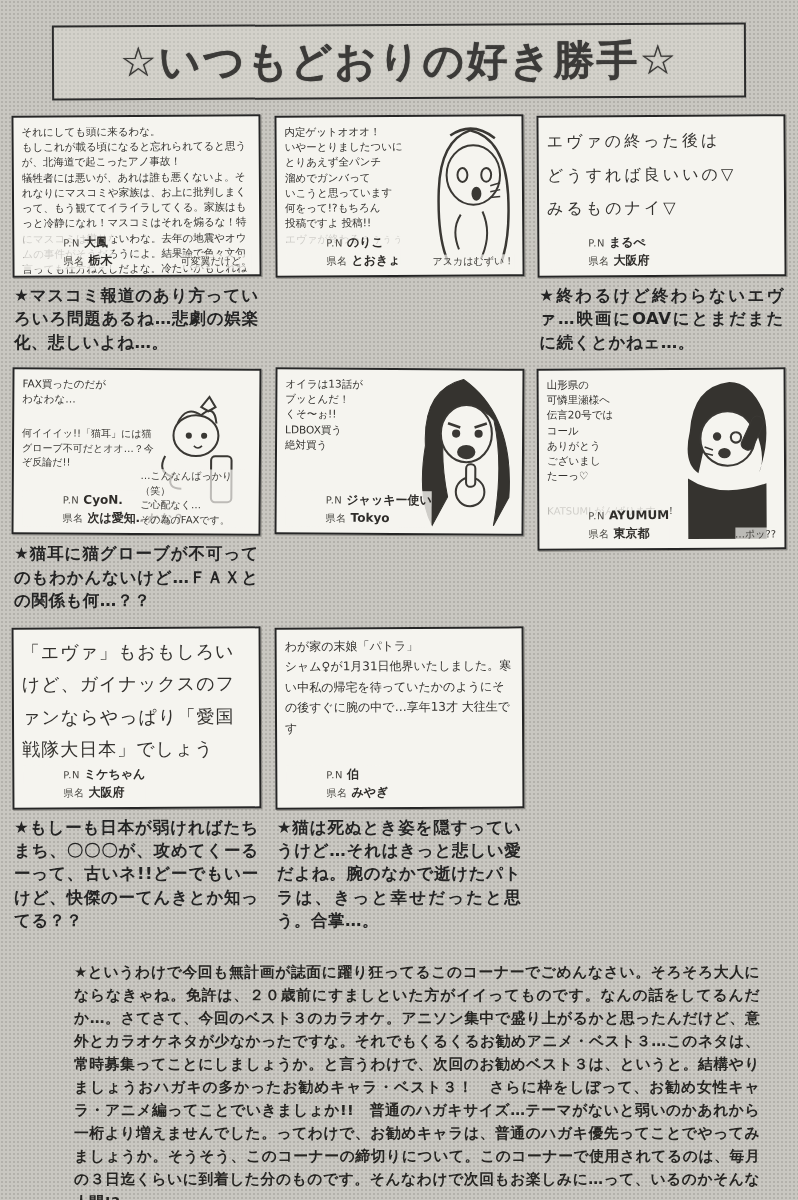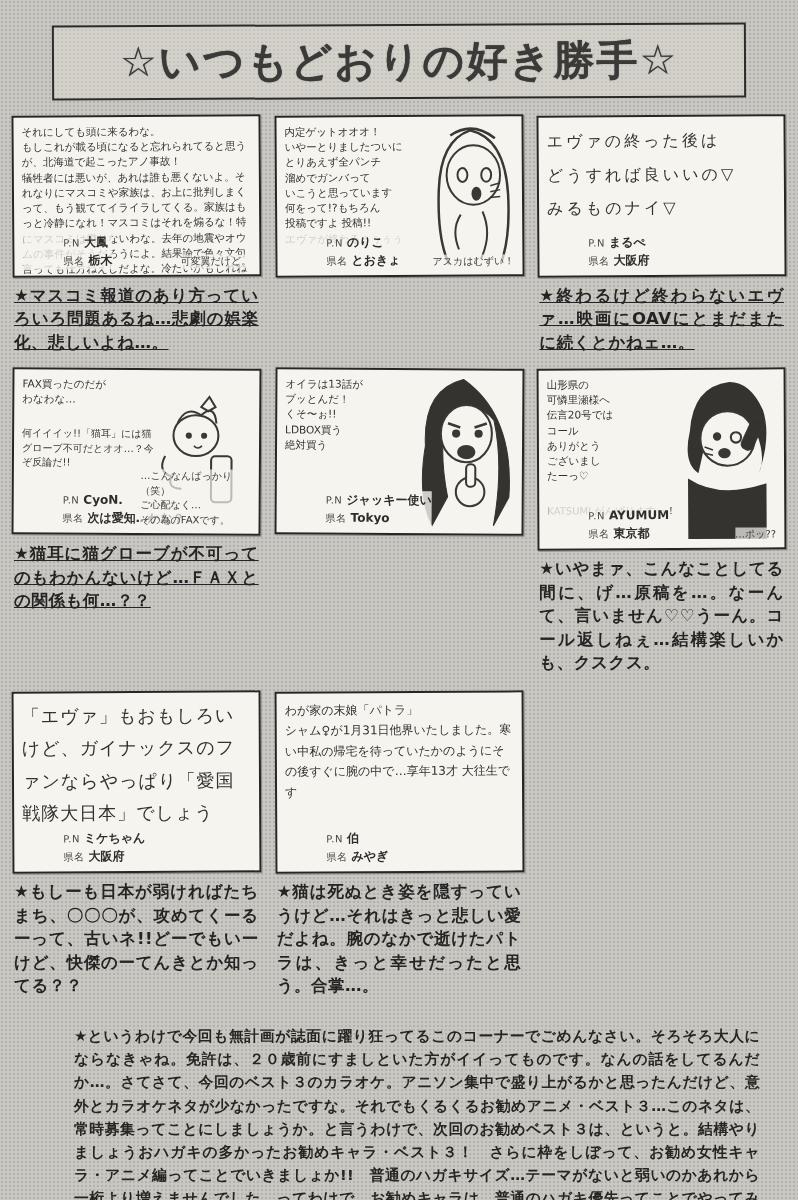--- a/index.html
+++ b/index.html
@@ -103,21 +103,21 @@
 
   .comment{
     margin:7px 2px 10px 2px;
     font-size:16.5px;
     font-weight:bold;
     line-height:1.42;
     letter-spacing:.5px;
     color:#242424;
     text-align:justify;
   }
-  .r1 .comment,.r2 .comment{min-height:68px;text-decoration:underline;}
+  .r1 .comment,.r2 .comment{min-height:68px;}
   .r3 .comment{min-height:120px;}
 
   
   .footer{
     margin:14px 26px 0 62px;
   }
   .footer p{
     margin:0;
     font-size:14.8px;
     font-weight:bold;
@@ -264,21 +264,20 @@
 ありがとう
 ございまし
 たーっ♡</div>
         <div class="hand speech">KATSUMI がんばりますっ！</div>
         <div class="sig">
           <div><span class="lab">P.N</span><span class="val">AYUMUM</span></div>
           <div><span class="lab">県名</span><span class="val">東京都</span></div>
         </div>
         <div class="side-note hand">…ポッ??</div>
       </div>
-      <p class="comment">★いやまァ、こんなことしてる間に、げ…原稿を…。なーんて、言いません♡♡うーん。コール返しねぇ…結構楽しいかも、クスクス。</p>
     </section>
 
     <section class="card r3 hand-big">
       <div class="postcard">
         <div class="hand body">「エヴァ」もおもしろいけど、ガイナックスのファンならやっぱり「愛国戦隊大日本」でしょう</div>
         <div class="sig">
           <div><span class="lab">P.N</span><span class="val">ミケちゃん</span></div>
           <div><span class="lab">県名</span><span class="val">大阪府</span></div>
         </div>
       </div>

